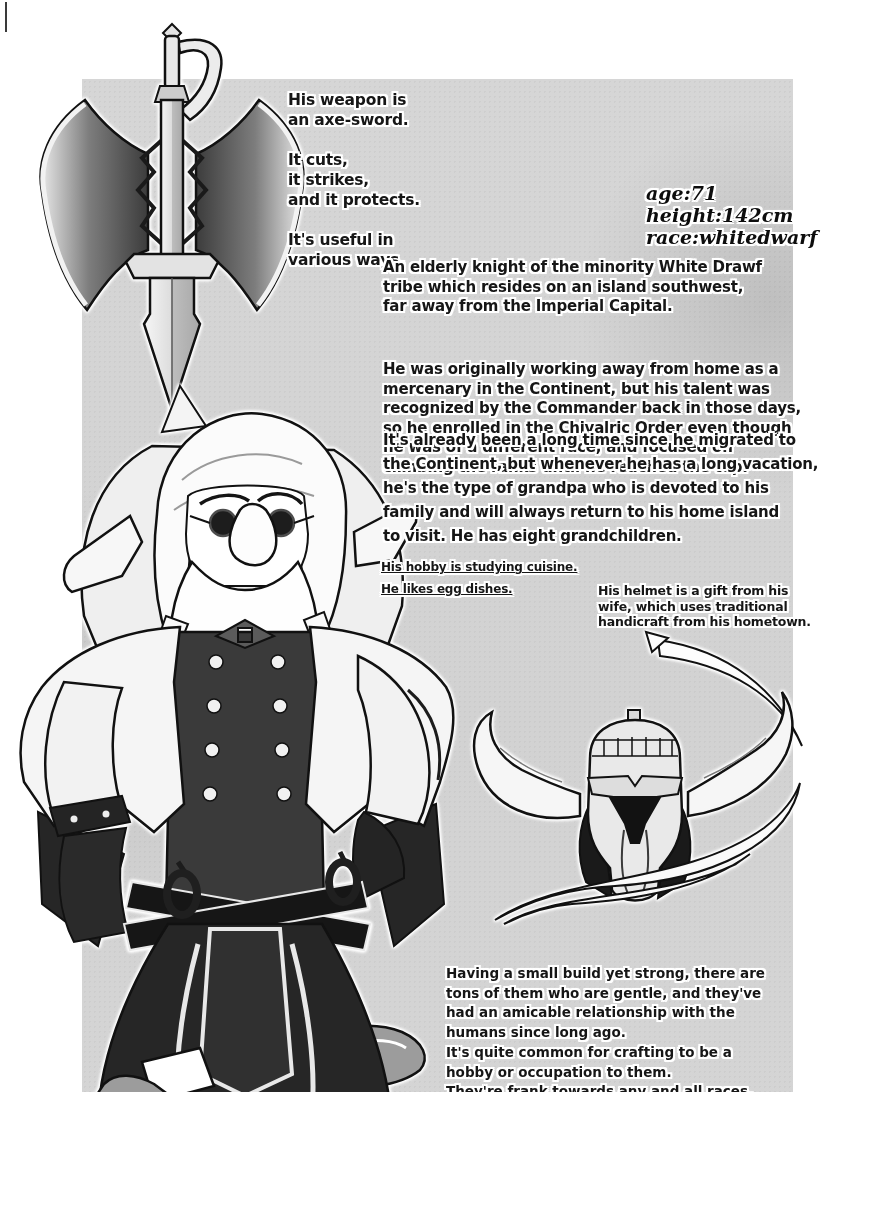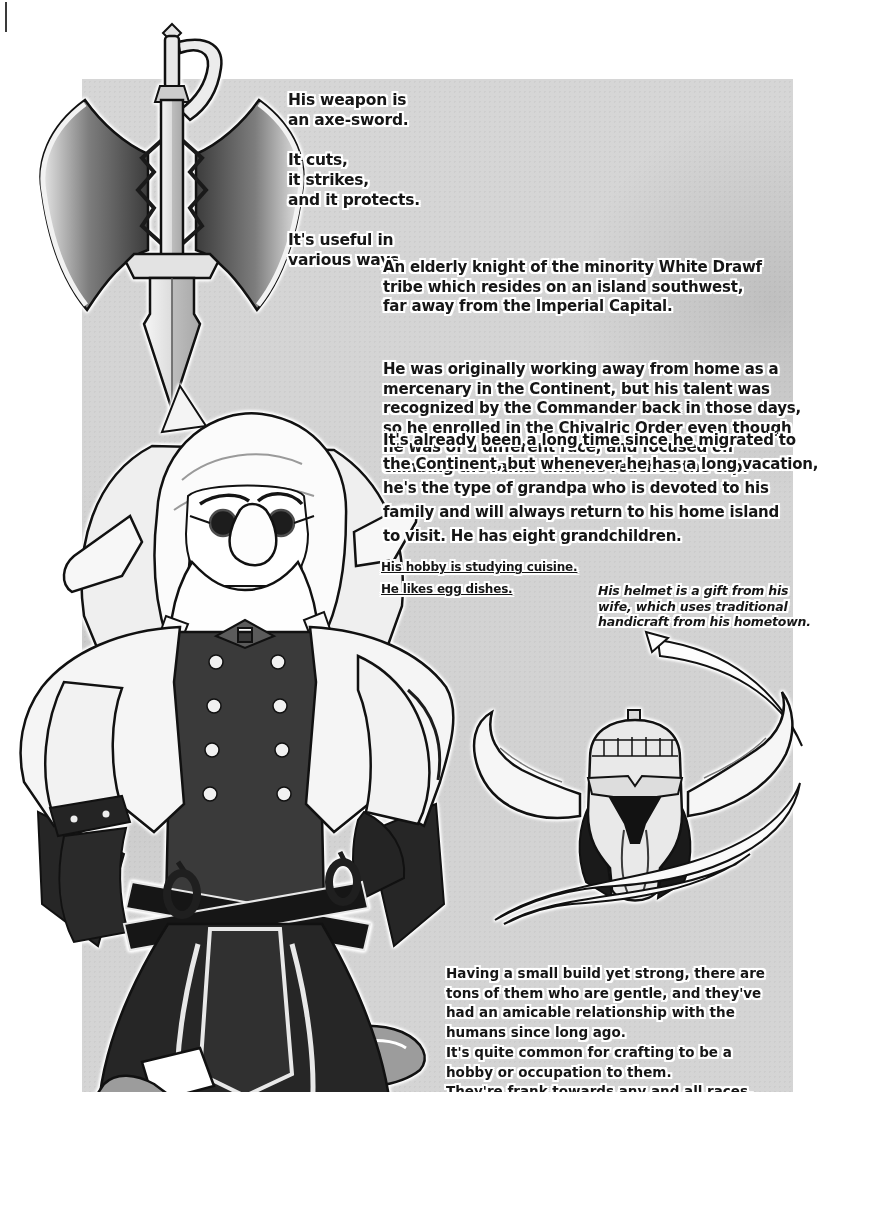--- a/index.html
+++ b/index.html
@@ -23,21 +23,21 @@
       -3px 3px 0 #fff,0 3px 0 #fff,3px 3px 0 #fff,-2px 2px 0 #fff,2px -2px 0 #fff,0 0 5px #fff;}
 
   .abs{position:absolute;}
   #weapon-note{left:288px;top:90px;font-size:15.5px;line-height:20px;}
   #title{left:470px;top:86px;width:292px;text-align:right;font-size:33px;}
   #stats{left:646px;top:182px;font-size:19px;line-height:22px;white-space:pre-line;}
   #bio-p1{left:383px;top:258px;font-size:15px;line-height:19.5px;}
   #bio-p2{left:383px;top:333px;font-size:15px;line-height:19.5px;margin-top:27px;}
   #bio-p3{left:383px;top:428px;font-size:15px;line-height:24px;}
   #hobby{left:381px;top:556px;font-size:12px;line-height:22px;text-decoration:underline;}
-  #helmet-note{left:598px;top:583px;font-size:12.5px;line-height:15.5px;font-style:italic;}
+  #helmet-note{left:598px;top:583px;font-size:12.5px;line-height:15.5px;}
   #tribe-head{left:443px;top:924px;font-size:16px;font-style:italic;display:flex;align-items:center;gap:9px;}
   #tribe-head .sq{width:15px;height:15px;background:#0a0a0a;display:inline-block;flex:0 0 auto;}
   #tribe-body{left:446px;top:964px;font-size:13.5px;line-height:19.7px;letter-spacing:0;}
 
   svg{position:absolute;overflow:visible;
       filter:drop-shadow(0 0 1.5px #fff) drop-shadow(0 0 1.5px #fff) drop-shadow(0 0 1px #fff);}
 </style>
 </head>
 <body>
 
@@ -191,20 +191,23 @@
 an axe-sword.
 
 It cuts,
 it strikes,
 and it protects.
 
 It's useful in
 various ways.</div>
 
 
+  <div class="abs serifhead ol" id="stats"><span>age:71</span>
+<span>height:142cm</span>
+<span>race:whitedwarf</span></div>
 
   <div class="abs comic ol" id="bio-p1">An elderly knight of the minority White Drawf
 tribe which resides on an island southwest,
 far away from the Imperial Capital.</div>
   <div class="abs comic ol" id="bio-p2">He was originally working away from home as a
 mercenary in the Continent, but his talent was
 recognized by the Commander back in those days,
 so he enrolled in the Chivalric Order even though
 he was of a different race, and focused on
 climbing the ranks until he reached the top.</div>

